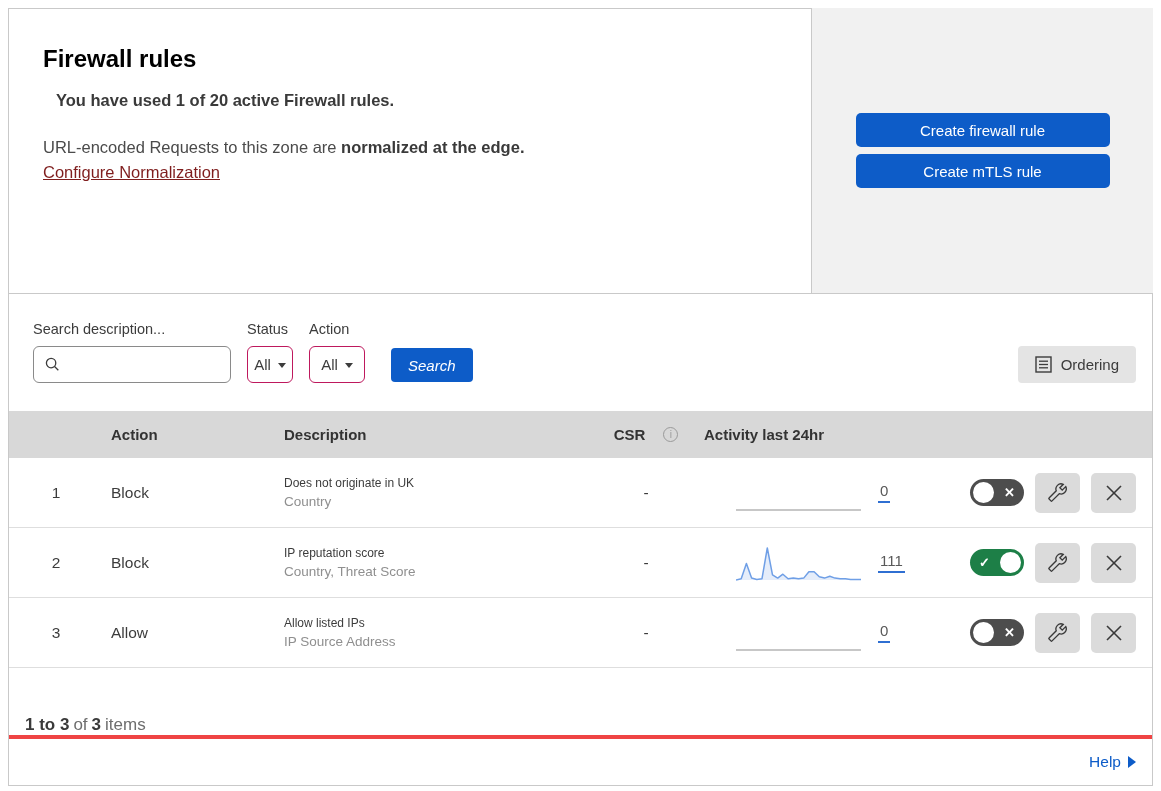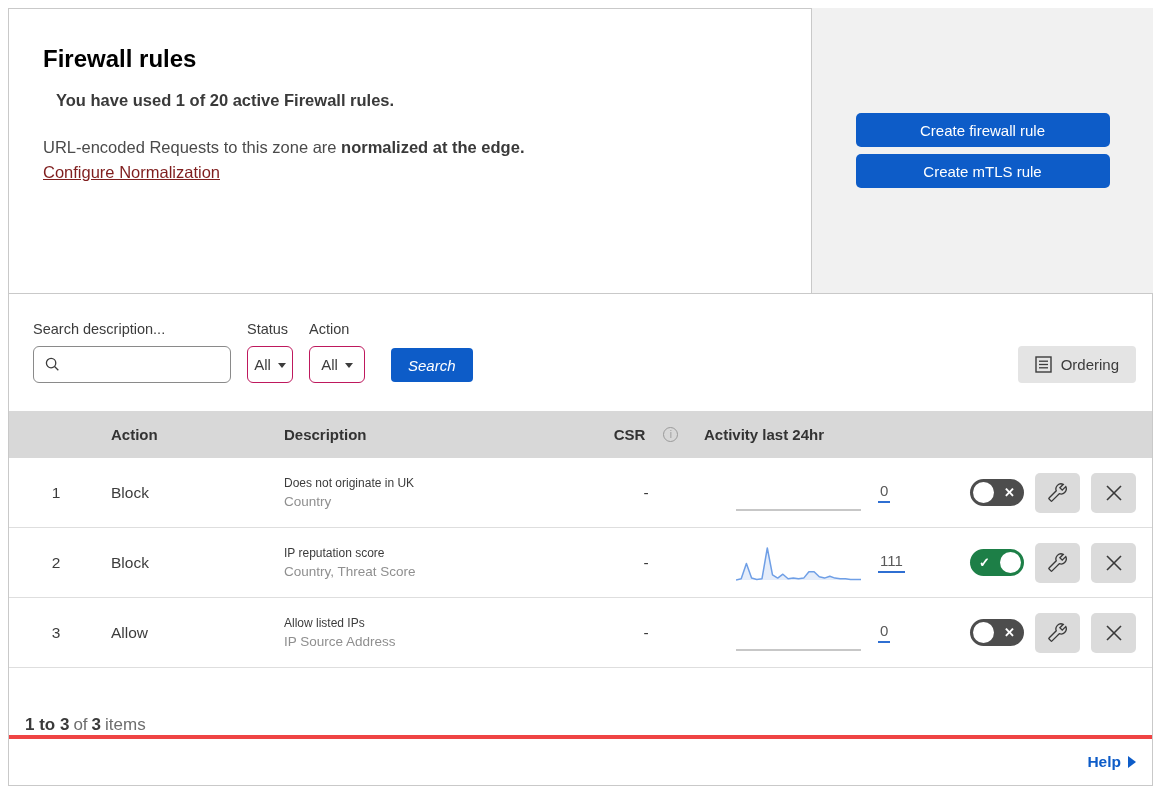--- a/index.html
+++ b/index.html
@@ -112,21 +112,21 @@
   .icon-btn {
     width: 45px; height: 40px; border: none; border-radius: 5px; background: #dbdbdb;
     display: flex; align-items: center; justify-content: center; cursor: pointer; flex: none;
   }
 
   
   .count-row { height: 71px; display: flex; align-items: flex-end; padding-left: 16px; font-size: 17px; color: #6e6e6e; border-bottom: 4px solid #ef4444; }
   .count-row b { color: #3a3a3a; }
   .count-row span { margin-right: 4px; }
   .help-row { height: 46px; display: flex; align-items: center; justify-content: flex-end; padding-right: 16px; }
-  .help-link { display: flex; align-items: center; gap: 7px; font-size: 15.5px; color: #0d5cc8; text-decoration: none; cursor: pointer; font-weight: bold; }
+  .help-link { display: flex; align-items: center; gap: 7px; font-size: 15.5px; color: #0d5cc8; text-decoration: none; cursor: pointer; }
   .help-arrow { width: 0; height: 0; border-top: 6px solid transparent; border-bottom: 6px solid transparent; border-left: 8px solid #0d5cc8; }
 
   .info-circle {
     display: inline-flex; align-items: center; justify-content: center;
     width: 15px; height: 15px; border-radius: 50%; border: 1px solid #9a9a9a;
     color: #9a9a9a; font-size: 10px; font-weight: normal; cursor: pointer;
   }
 </style>
 </head>
 <body>

